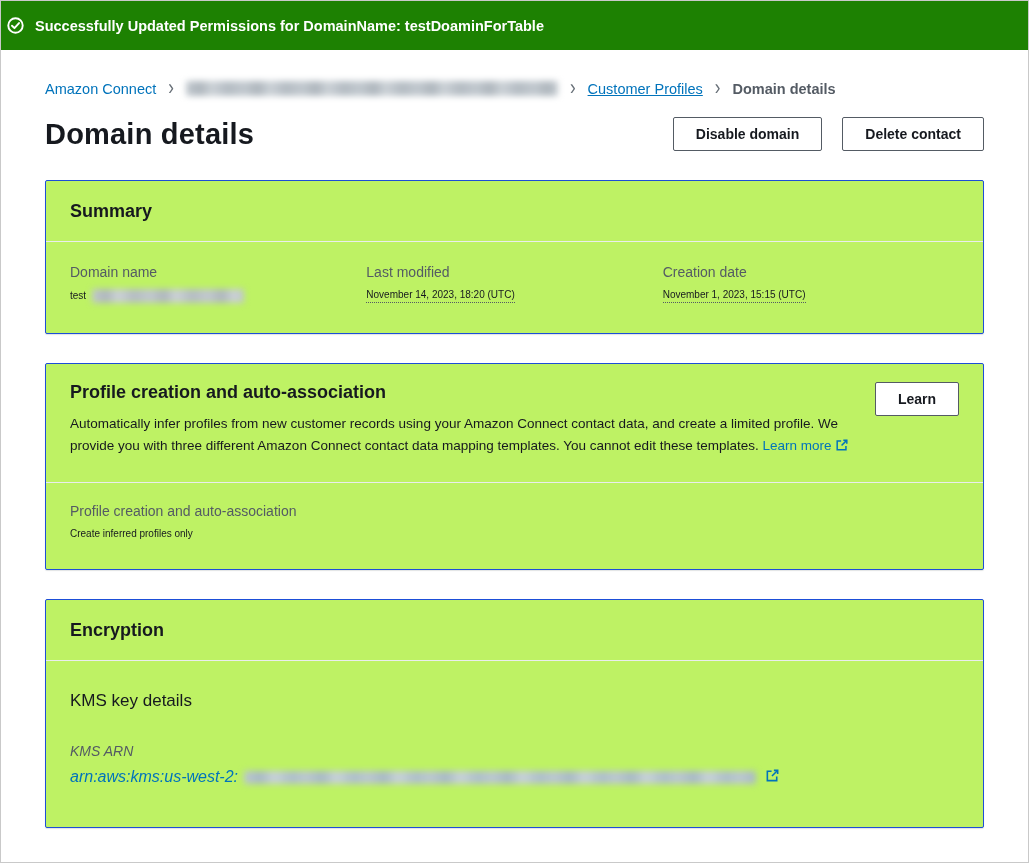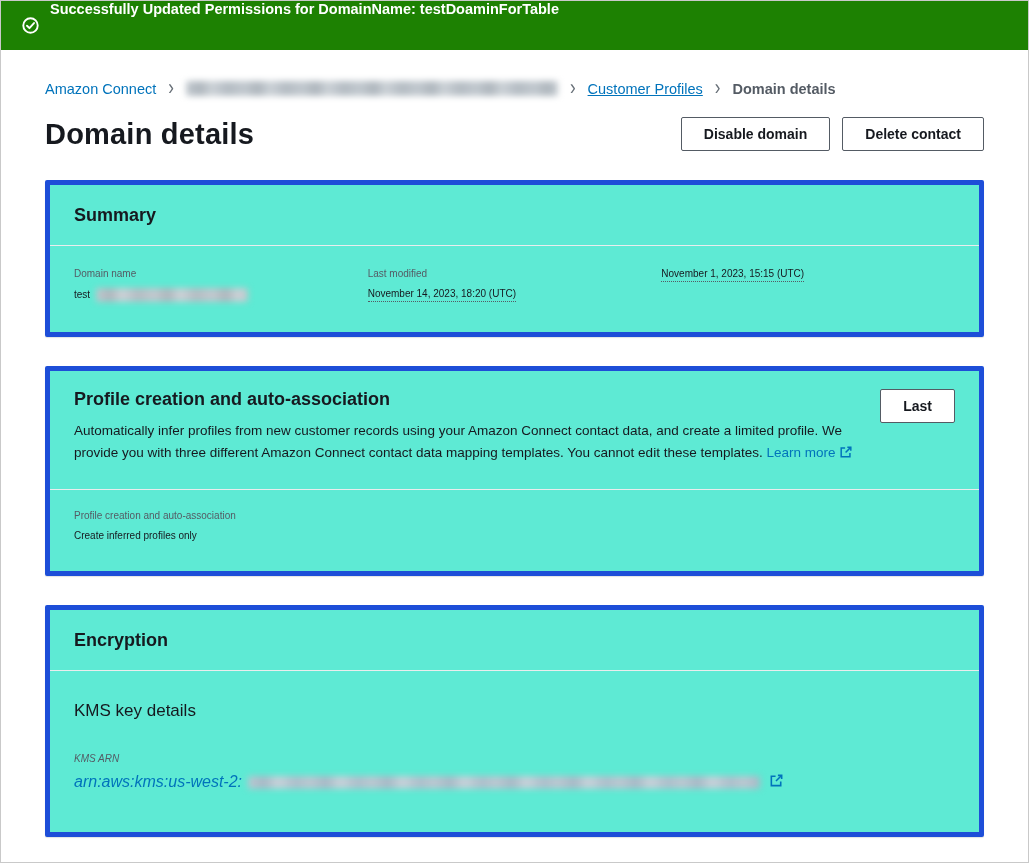--- a/index.html
+++ b/index.html
@@ -15,22 +15,23 @@
     border: 1px solid #c9c9c9;
     background: #ffffff;
     overflow: hidden;
   }
   
   .banner {
     height: 49px;
     background: #1d8102;
     color: #ffffff;
     display: flex;
+    align-items: center;
     gap: 11px;
-    padding: 0 21px;
+    padding: 0 6px;
     font-size: 14.5px;
     font-weight: 700;
   }
   .banner-icon { display: inline-flex; align-items: center; }
   
   .content { padding: 0 44px; }
   
   .breadcrumb {
     margin-top: 30px;
     display: flex;
@@ -43,52 +44,52 @@
   .crumb-sep { color: #687078; font-size: 17px; line-height: 1; transform: scaleY(1.25); }
   .crumb-current { color: #545b64; font-weight: 700; }
   
   .page-header {
     margin-top: 20px;
     display: flex;
     justify-content: space-between;
     align-items: center;
   }
   .page-title { font-size: 29px; font-weight: 600; letter-spacing: 0.2px; }
-  .header-buttons { display: flex; gap: 12px; }
+  .header-buttons { display: flex; gap: 20px; }
   .btn {
     background: #ffffff;
     border: 1px solid #545b64;
     border-radius: 2px;
     color: #16191f;
     font-family: "Liberation Sans", sans-serif;
     font-size: 14px;
     font-weight: 700;
     padding: 8px 22px;
     cursor: pointer;
   }
   
   .card {
     margin-top: 29px;
-    border: 5px solid #1d4ed8;
+    border: 1px solid #1d4ed8;
     border-radius: 2px;
-    background: #5eead4;
+    background: #bef264;
     box-shadow: 0 1px 1px 0 rgba(0,28,36,0.12);
   }
   .card-header {
     padding: 20px 24px 19px 24px;
     border-bottom: 1px solid #eaeded;
   }
   .card-title { font-size: 18px; font-weight: 700; color: #16191f; }
   
   .summary-body {
     display: grid;
     grid-template-columns: 1fr 1fr 1fr;
     padding: 22px 24px 30px 24px;
   }
-  .field-label { color: #545b64; font-size: 10px; margin-bottom: 9px; }
+  .field-label { color: #545b64; font-size: 14px; margin-bottom: 9px; }
   .field-value { font-size: 10px; color: #16191f; }
   .dotted {
     border-bottom: 1px dotted #545b64;
     padding-bottom: 2px;
   }
   
   .pc-header {
     display: flex;
     justify-content: space-between;
     align-items: flex-start;
@@ -180,20 +181,21 @@
             <span>test</span><span class="redacted redacted-domain"></span>
           </div>
         </div>
         <div>
           <div class="field-label">Last modified</div>
           <div class="field-value">
             <span class="dotted">November 14, 2023, 18:20 (UTC)</span>
           </div>
         </div>
         <div>
+          <div class="field-label">Creation date</div>
           <div class="field-value">
             <span class="dotted">November 1, 2023, 15:15 (UTC)</span>
           </div>
         </div>
       </div>
     </section>
 
     <section class="card">
       <div class="pc-header">
         <div class="pc-header-left">
@@ -202,21 +204,21 @@
             <span>Automatically infer profiles from new customer records using your Amazon Connect contact data, and create a limited profile. We provide you with three different Amazon Connect contact data mapping templates. You cannot edit these templates.</span>
             <a class="learn-more">Learn more</a><span class="ext-icon">
               <svg width="14" height="14" viewBox="0 0 16 16" fill="none" stroke="#0073bb" stroke-width="1.7">
                 <path d="M12.5 9v4.5H2.5V3.5H7"></path>
                 <path d="M9.5 2.5H13.5V6.5"></path>
                 <path d="M13.3 2.7L7.5 8.5"></path>
               </svg>
             </span>
           </div>
         </div>
-        <button class="btn">Last</button>
+        <button class="btn">Learn</button>
       </div>
       <div class="pc-body">
         <div class="field-label">Profile creation and auto-association</div>
         <div class="field-value">Create inferred profiles only</div>
       </div>
     </section>
 
     <section class="card">
       <div class="card-header">
         <h2 class="card-title">Encryption</h2>

